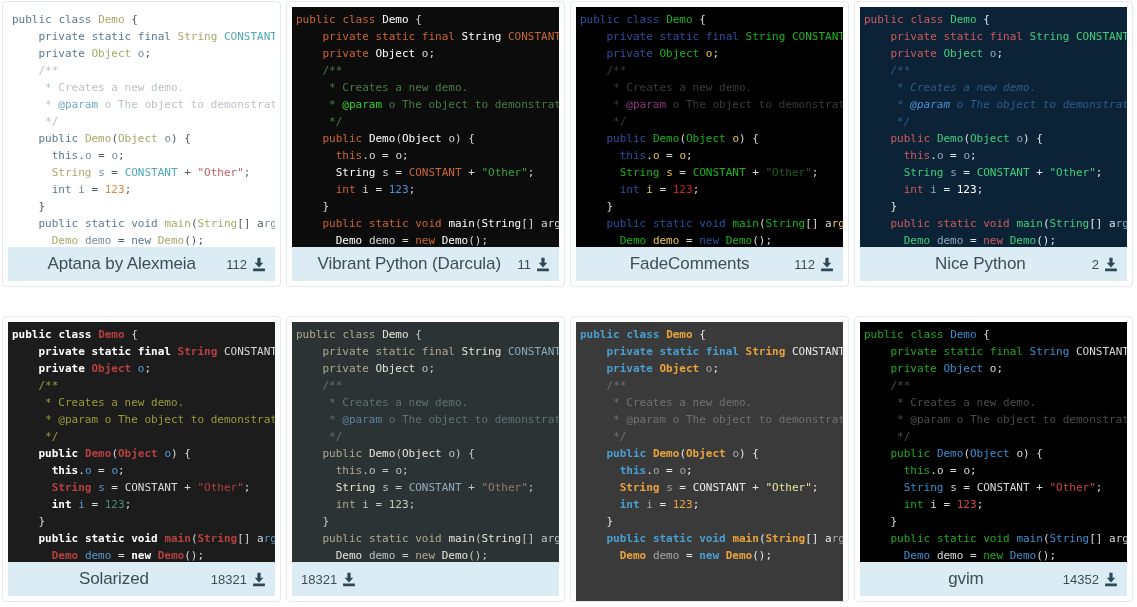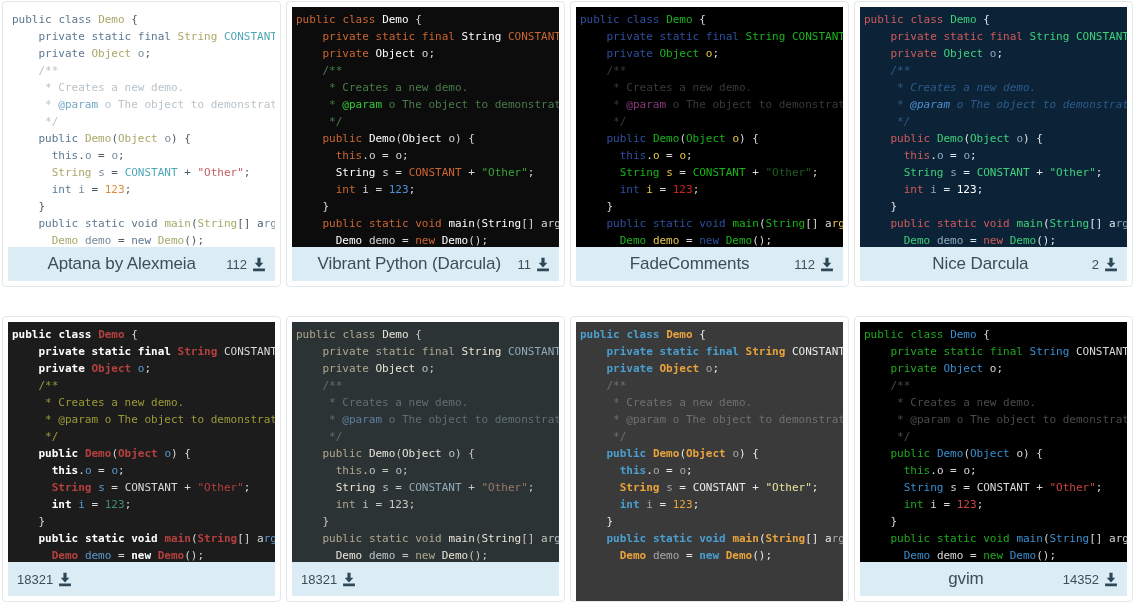--- a/index.html
+++ b/index.html
@@ -114,32 +114,33 @@
       <svg class="dl-icon" viewBox="0 0 14 15" aria-hidden="true">
         <path d="M5.4 0.8 h3.2 v5.0 h2.7 L7 10.6 L2.7 5.8 h2.7 z" fill="#2f4858"></path>
         <path d="M1.1 11.6 h11.8 v2.6 h-11.8 z" fill="#2f4858"></path>
       </svg>
     </div>
   </div>
 
   <div class="card">
     <div class="preview" style="background: rgb(12, 35, 55);"><span class="ln"><span style="color: rgb(208, 90, 90);">public</span><span style="color: rgb(224, 230, 234);"> </span><span style="color: rgb(208, 90, 90);">class</span><span style="color: rgb(224, 230, 234);"> </span><span style="color: rgb(63, 208, 122);">Demo</span><span style="color: rgb(224, 230, 234);"> {</span></span><span class="ln"><span style="color: rgb(224, 230, 234);">    </span><span style="color: rgb(208, 90, 90);">private</span><span style="color: rgb(224, 230, 234);"> </span><span style="color: rgb(208, 90, 90);">static</span><span style="color: rgb(224, 230, 234);"> </span><span style="color: rgb(208, 90, 90);">final</span><span style="color: rgb(224, 230, 234);"> </span><span style="color: rgb(63, 208, 122);">String</span><span style="color: rgb(224, 230, 234);"> </span><span style="color: rgb(63, 208, 122);">CONSTANT</span></span><span class="ln"><span style="color: rgb(224, 230, 234);">    </span><span style="color: rgb(208, 90, 90);">private</span><span style="color: rgb(224, 230, 234);"> </span><span style="color: rgb(63, 208, 122);">Object</span><span style="color: rgb(224, 230, 234);"> </span><span style="color: rgb(143, 168, 187);">o</span><span style="color: rgb(224, 230, 234);">;</span></span><span class="ln"><span class="i" style="color: rgb(45, 90, 138);">    /**</span></span><span class="ln"><span class="i" style="color: rgb(45, 90, 138);">     * Creates a new demo.</span></span><span class="ln"><span class="i" style="color: rgb(45, 90, 138);">     * </span><span class="i" style="color: rgb(79, 143, 208);">@param</span><span class="i" style="color: rgb(45, 90, 138);"> o The object to demonstrate</span></span><span class="ln"><span class="i" style="color: rgb(45, 90, 138);">     */</span></span><span class="ln"><span style="color: rgb(224, 230, 234);">    </span><span style="color: rgb(208, 90, 90);">public</span><span style="color: rgb(224, 230, 234);"> </span><span style="color: rgb(63, 208, 122);">Demo</span><span style="color: rgb(224, 230, 234);">(</span><span style="color: rgb(63, 208, 122);">Object</span><span style="color: rgb(224, 230, 234);"> </span><span style="color: rgb(143, 168, 187);">o</span><span style="color: rgb(224, 230, 234);">) {</span></span><span class="ln"><span style="color: rgb(224, 230, 234);">      </span><span style="color: rgb(208, 90, 90);">this</span><span style="color: rgb(224, 230, 234);">.</span><span style="color: rgb(143, 168, 187);">o</span><span style="color: rgb(224, 230, 234);"> = </span><span style="color: rgb(143, 168, 187);">o</span><span style="color: rgb(224, 230, 234);">;</span></span><span class="ln"><span style="color: rgb(224, 230, 234);">      </span><span style="color: rgb(63, 208, 122);">String</span><span style="color: rgb(224, 230, 234);"> </span><span style="color: rgb(143, 168, 187);">s</span><span style="color: rgb(224, 230, 234);"> = </span><span style="color: rgb(63, 208, 122);">CONSTANT</span><span style="color: rgb(224, 230, 234);"> + </span><span style="color: rgb(63, 208, 122);">"Other"</span><span style="color: rgb(224, 230, 234);">;</span></span><span class="ln"><span style="color: rgb(224, 230, 234);">      </span><span style="color: rgb(208, 90, 90);">int</span><span style="color: rgb(224, 230, 234);"> </span><span style="color: rgb(143, 168, 187);">i</span><span style="color: rgb(224, 230, 234);"> = </span><span style="color: rgb(255, 255, 255);">123</span><span style="color: rgb(224, 230, 234);">;</span></span><span class="ln"><span style="color: rgb(224, 230, 234);">    }</span></span><span class="ln"><span style="color: rgb(224, 230, 234);">    </span><span style="color: rgb(208, 90, 90);">public</span><span style="color: rgb(224, 230, 234);"> </span><span style="color: rgb(208, 90, 90);">static</span><span style="color: rgb(224, 230, 234);"> </span><span style="color: rgb(208, 90, 90);">void</span><span style="color: rgb(224, 230, 234);"> </span><span style="color: rgb(63, 208, 122);">main</span><span style="color: rgb(224, 230, 234);">(</span><span style="color: rgb(63, 208, 122);">String</span><span style="color: rgb(224, 230, 234);">[] a</span><span style="color: rgb(143, 168, 187);">rgs</span></span><span class="ln"><span style="color: rgb(224, 230, 234);">      </span><span style="color: rgb(63, 208, 122);">Demo</span><span style="color: rgb(224, 230, 234);"> </span><span style="color: rgb(143, 168, 187);">demo</span><span style="color: rgb(224, 230, 234);"> = </span><span style="color: rgb(208, 90, 90);">new</span><span style="color: rgb(224, 230, 234);"> </span><span style="color: rgb(63, 208, 122);">Demo</span><span style="color: rgb(224, 230, 234);">();</span></span></div>
     <div class="footer">
-      <span class="theme-name">Nice Darcula</span>
+      <span class="theme-name">Nice Python</span>
       <span class="dl-count">2</span>
       <svg class="dl-icon" viewBox="0 0 14 15" aria-hidden="true">
         <path d="M5.4 0.8 h3.2 v5.0 h2.7 L7 10.6 L2.7 5.8 h2.7 z" fill="#2f4858"></path>
         <path d="M1.1 11.6 h11.8 v2.6 h-11.8 z" fill="#2f4858"></path>
       </svg>
     </div>
   </div>
 
   <div class="card">
     <div class="preview" style="background: rgb(28, 28, 28);"><span class="ln"><span class="b" style="color: rgb(255, 255, 255);">public</span><span style="color: rgb(216, 216, 216);"> </span><span class="b" style="color: rgb(255, 255, 255);">class</span><span style="color: rgb(216, 216, 216);"> </span><span class="b" style="color: rgb(181, 64, 63);">Demo</span><span style="color: rgb(216, 216, 216);"> {</span></span><span class="ln"><span style="color: rgb(216, 216, 216);">    </span><span class="b" style="color: rgb(255, 255, 255);">private</span><span style="color: rgb(216, 216, 216);"> </span><span class="b" style="color: rgb(255, 255, 255);">static</span><span style="color: rgb(216, 216, 216);"> </span><span class="b" style="color: rgb(255, 255, 255);">final</span><span style="color: rgb(216, 216, 216);"> </span><span class="b" style="color: rgb(181, 64, 63);">String</span><span style="color: rgb(216, 216, 216);"> </span><span style="color: rgb(216, 216, 216);">CONSTANT</span></span><span class="ln"><span style="color: rgb(216, 216, 216);">    </span><span class="b" style="color: rgb(255, 255, 255);">private</span><span style="color: rgb(216, 216, 216);"> </span><span class="b" style="color: rgb(181, 64, 63);">Object</span><span style="color: rgb(216, 216, 216);"> </span><span style="color: rgb(91, 154, 208);">o</span><span style="color: rgb(216, 216, 216);">;</span></span><span class="ln"><span style="color: rgb(154, 154, 58);">    /**</span></span><span class="ln"><span style="color: rgb(154, 154, 58);">     * Creates a new demo.</span></span><span class="ln"><span style="color: rgb(154, 154, 58);">     * </span><span style="color: rgb(154, 154, 58);">@param</span><span style="color: rgb(154, 154, 58);"> o The object to demonstrate</span></span><span class="ln"><span style="color: rgb(154, 154, 58);">     */</span></span><span class="ln"><span style="color: rgb(216, 216, 216);">    </span><span class="b" style="color: rgb(255, 255, 255);">public</span><span style="color: rgb(216, 216, 216);"> </span><span class="b" style="color: rgb(181, 64, 63);">Demo</span><span style="color: rgb(216, 216, 216);">(</span><span class="b" style="color: rgb(181, 64, 63);">Object</span><span style="color: rgb(216, 216, 216);"> </span><span style="color: rgb(91, 154, 208);">o</span><span style="color: rgb(216, 216, 216);">) {</span></span><span class="ln"><span style="color: rgb(216, 216, 216);">      </span><span class="b" style="color: rgb(255, 255, 255);">this</span><span style="color: rgb(216, 216, 216);">.</span><span style="color: rgb(91, 154, 208);">o</span><span style="color: rgb(216, 216, 216);"> = </span><span style="color: rgb(91, 154, 208);">o</span><span style="color: rgb(216, 216, 216);">;</span></span><span class="ln"><span style="color: rgb(216, 216, 216);">      </span><span class="b" style="color: rgb(181, 64, 63);">String</span><span style="color: rgb(216, 216, 216);"> </span><span style="color: rgb(91, 154, 208);">s</span><span style="color: rgb(216, 216, 216);"> = </span><span style="color: rgb(216, 216, 216);">CONSTANT</span><span style="color: rgb(216, 216, 216);"> + </span><span style="color: rgb(181, 64, 63);">"Other"</span><span style="color: rgb(216, 216, 216);">;</span></span><span class="ln"><span style="color: rgb(216, 216, 216);">      </span><span class="b" style="color: rgb(255, 255, 255);">int</span><span style="color: rgb(216, 216, 216);"> </span><span style="color: rgb(91, 154, 208);">i</span><span style="color: rgb(216, 216, 216);"> = </span><span style="color: rgb(63, 143, 111);">123</span><span style="color: rgb(216, 216, 216);">;</span></span><span class="ln"><span style="color: rgb(216, 216, 216);">    }</span></span><span class="ln"><span style="color: rgb(216, 216, 216);">    </span><span class="b" style="color: rgb(255, 255, 255);">public</span><span style="color: rgb(216, 216, 216);"> </span><span class="b" style="color: rgb(255, 255, 255);">static</span><span style="color: rgb(216, 216, 216);"> </span><span class="b" style="color: rgb(255, 255, 255);">void</span><span style="color: rgb(216, 216, 216);"> </span><span class="b" style="color: rgb(181, 64, 63);">main</span><span style="color: rgb(216, 216, 216);">(</span><span class="b" style="color: rgb(181, 64, 63);">String</span><span style="color: rgb(216, 216, 216);">[] a</span><span style="color: rgb(91, 154, 208);">rgs</span></span><span class="ln"><span style="color: rgb(216, 216, 216);">      </span><span class="b" style="color: rgb(181, 64, 63);">Demo</span><span style="color: rgb(216, 216, 216);"> </span><span style="color: rgb(91, 154, 208);">demo</span><span style="color: rgb(216, 216, 216);"> = </span><span class="b" style="color: rgb(255, 255, 255);">new</span><span style="color: rgb(216, 216, 216);"> </span><span class="b" style="color: rgb(181, 64, 63);">Demo</span><span style="color: rgb(216, 216, 216);">();</span></span></div>
     <div class="footer">
+      <span class="theme-name">Solarized</span>
       <span class="dl-count">18321</span>
       <svg class="dl-icon" viewBox="0 0 14 15" aria-hidden="true">
         <path d="M5.4 0.8 h3.2 v5.0 h2.7 L7 10.6 L2.7 5.8 h2.7 z" fill="#2f4858"></path>
         <path d="M1.1 11.6 h11.8 v2.6 h-11.8 z" fill="#2f4858"></path>
       </svg>
     </div>
   </div>
 
   <div class="card">
     <div class="preview" style="background: rgb(43, 51, 53);"><span class="ln"><span style="color: rgb(176, 168, 144);">public</span><span style="color: rgb(200, 200, 188);"> </span><span style="color: rgb(176, 168, 144);">class</span><span style="color: rgb(200, 200, 188);"> </span><span style="color: rgb(232, 228, 216);">Demo</span><span style="color: rgb(200, 200, 188);"> {</span></span><span class="ln"><span style="color: rgb(200, 200, 188);">    </span><span style="color: rgb(176, 168, 144);">private</span><span style="color: rgb(200, 200, 188);"> </span><span style="color: rgb(176, 168, 144);">static</span><span style="color: rgb(200, 200, 188);"> </span><span style="color: rgb(176, 168, 144);">final</span><span style="color: rgb(200, 200, 188);"> </span><span style="color: rgb(232, 228, 216);">String</span><span style="color: rgb(200, 200, 188);"> </span><span style="color: rgb(143, 168, 184);">CONSTANT</span></span><span class="ln"><span style="color: rgb(200, 200, 188);">    </span><span style="color: rgb(176, 168, 144);">private</span><span style="color: rgb(200, 200, 188);"> </span><span style="color: rgb(232, 228, 216);">Object</span><span style="color: rgb(200, 200, 188);"> </span><span style="color: rgb(184, 196, 200);">o</span><span style="color: rgb(200, 200, 188);">;</span></span><span class="ln"><span style="color: rgb(95, 111, 114);">    /**</span></span><span class="ln"><span style="color: rgb(95, 111, 114);">     * Creates a new demo.</span></span><span class="ln"><span style="color: rgb(95, 111, 114);">     * </span><span style="color: rgb(95, 127, 159);">@param</span><span style="color: rgb(95, 111, 114);"> o The object to demonstrate</span></span><span class="ln"><span style="color: rgb(95, 111, 114);">     */</span></span><span class="ln"><span style="color: rgb(200, 200, 188);">    </span><span style="color: rgb(176, 168, 144);">public</span><span style="color: rgb(200, 200, 188);"> </span><span style="color: rgb(232, 228, 216);">Demo</span><span style="color: rgb(200, 200, 188);">(</span><span style="color: rgb(232, 228, 216);">Object</span><span style="color: rgb(200, 200, 188);"> </span><span style="color: rgb(184, 196, 200);">o</span><span style="color: rgb(200, 200, 188);">) {</span></span><span class="ln"><span style="color: rgb(200, 200, 188);">      </span><span style="color: rgb(176, 168, 144);">this</span><span style="color: rgb(200, 200, 188);">.</span><span style="color: rgb(184, 196, 200);">o</span><span style="color: rgb(200, 200, 188);"> = </span><span style="color: rgb(184, 196, 200);">o</span><span style="color: rgb(200, 200, 188);">;</span></span><span class="ln"><span style="color: rgb(200, 200, 188);">      </span><span style="color: rgb(232, 228, 216);">String</span><span style="color: rgb(200, 200, 188);"> </span><span style="color: rgb(184, 196, 200);">s</span><span style="color: rgb(200, 200, 188);"> = </span><span style="color: rgb(143, 168, 184);">CONSTANT</span><span style="color: rgb(200, 200, 188);"> + </span><span style="color: rgb(154, 122, 106);">"Other"</span><span style="color: rgb(200, 200, 188);">;</span></span><span class="ln"><span style="color: rgb(200, 200, 188);">      </span><span style="color: rgb(176, 168, 144);">int</span><span style="color: rgb(200, 200, 188);"> </span><span style="color: rgb(184, 196, 200);">i</span><span style="color: rgb(200, 200, 188);"> = </span><span style="color: rgb(200, 200, 188);">123</span><span style="color: rgb(200, 200, 188);">;</span></span><span class="ln"><span style="color: rgb(200, 200, 188);">    }</span></span><span class="ln"><span style="color: rgb(200, 200, 188);">    </span><span style="color: rgb(176, 168, 144);">public</span><span style="color: rgb(200, 200, 188);"> </span><span style="color: rgb(176, 168, 144);">static</span><span style="color: rgb(200, 200, 188);"> </span><span style="color: rgb(176, 168, 144);">void</span><span style="color: rgb(200, 200, 188);"> </span><span style="color: rgb(232, 228, 216);">main</span><span style="color: rgb(200, 200, 188);">(</span><span style="color: rgb(232, 228, 216);">String</span><span style="color: rgb(200, 200, 188);">[] a</span><span style="color: rgb(184, 196, 200);">rgs</span></span><span class="ln"><span style="color: rgb(200, 200, 188);">      </span><span style="color: rgb(232, 228, 216);">Demo</span><span style="color: rgb(200, 200, 188);"> </span><span style="color: rgb(184, 196, 200);">demo</span><span style="color: rgb(200, 200, 188);"> = </span><span style="color: rgb(176, 168, 144);">new</span><span style="color: rgb(200, 200, 188);"> </span><span style="color: rgb(232, 228, 216);">Demo</span><span style="color: rgb(200, 200, 188);">();</span></span></div>

